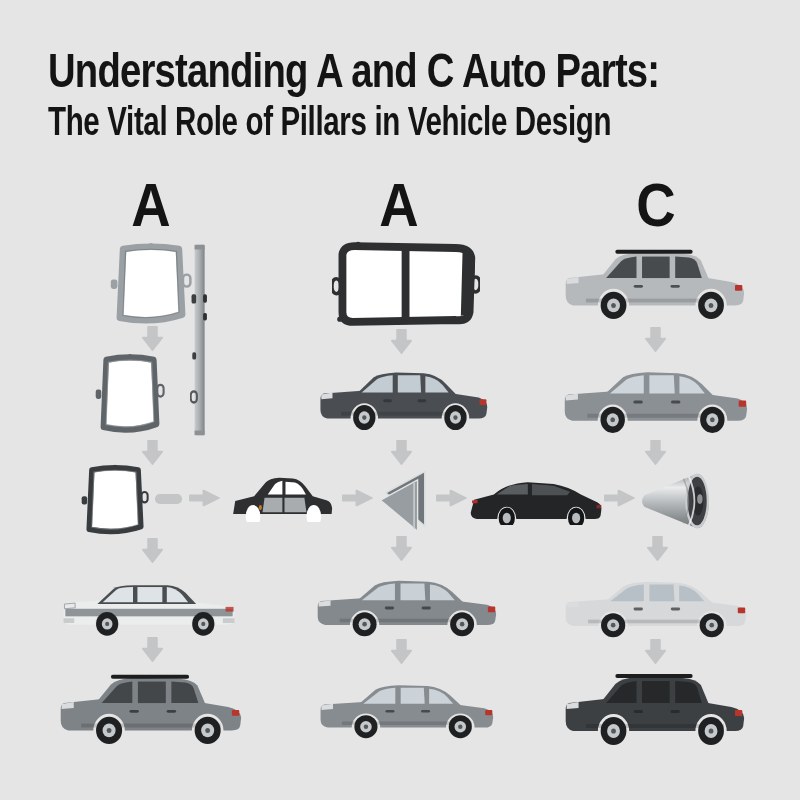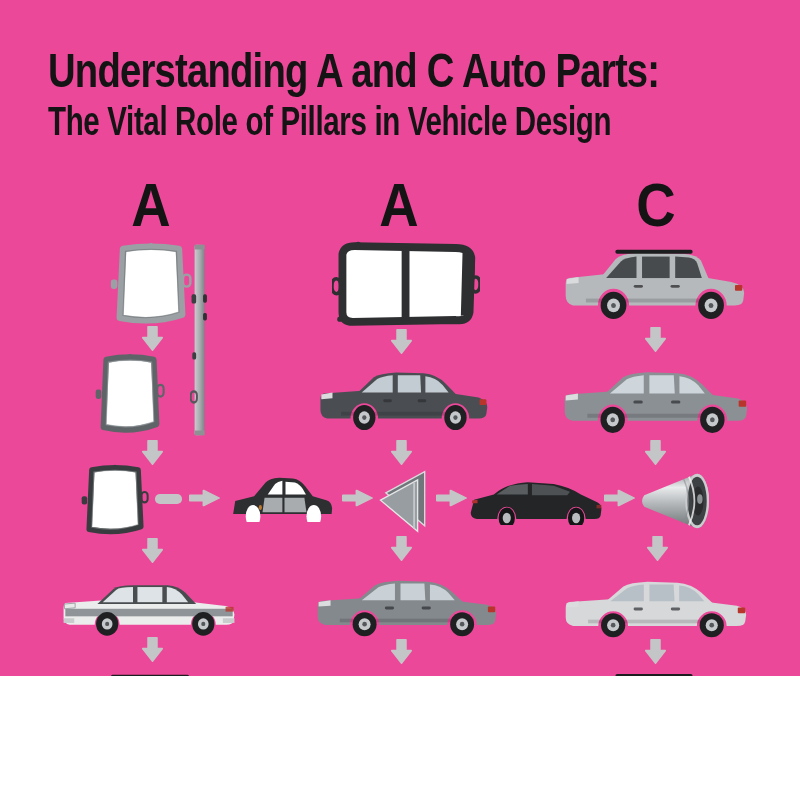--- a/index.html
+++ b/index.html
@@ -1,16 +1,16 @@
 <!DOCTYPE html>
 <html><head>
 <meta charset="utf-8">
 <style>
   html,body{margin:0;padding:0;background:#fff;}
-  .canvas{position:relative;width:800px;height:676px;background:#ec4899;overflow:hidden;
+  .canvas{position:relative;width:800px;height:800px;background:#e5e5e5;overflow:hidden;
           font-family:"Liberation Sans",sans-serif;}
   .el{position:absolute;}
   .title{position:absolute;color:#141414;font-weight:800;white-space:nowrap;
          transform-origin:left top;line-height:1;}
   .title1{left:48px;top:46px;font-size:49px;letter-spacing:-1px;transform:scaleX(.78);}
   .title2{left:48px;top:101px;font-size:41px;letter-spacing:-.5px;transform:scaleX(.72);}
   .collabel{position:absolute;top:174px;color:#141414;font-weight:800;font-size:62px;
             line-height:1;transform:translateX(-50%) scaleX(.88);white-space:nowrap;}
   svg.part{display:block;width:100%;height:100%;}
 </style>

